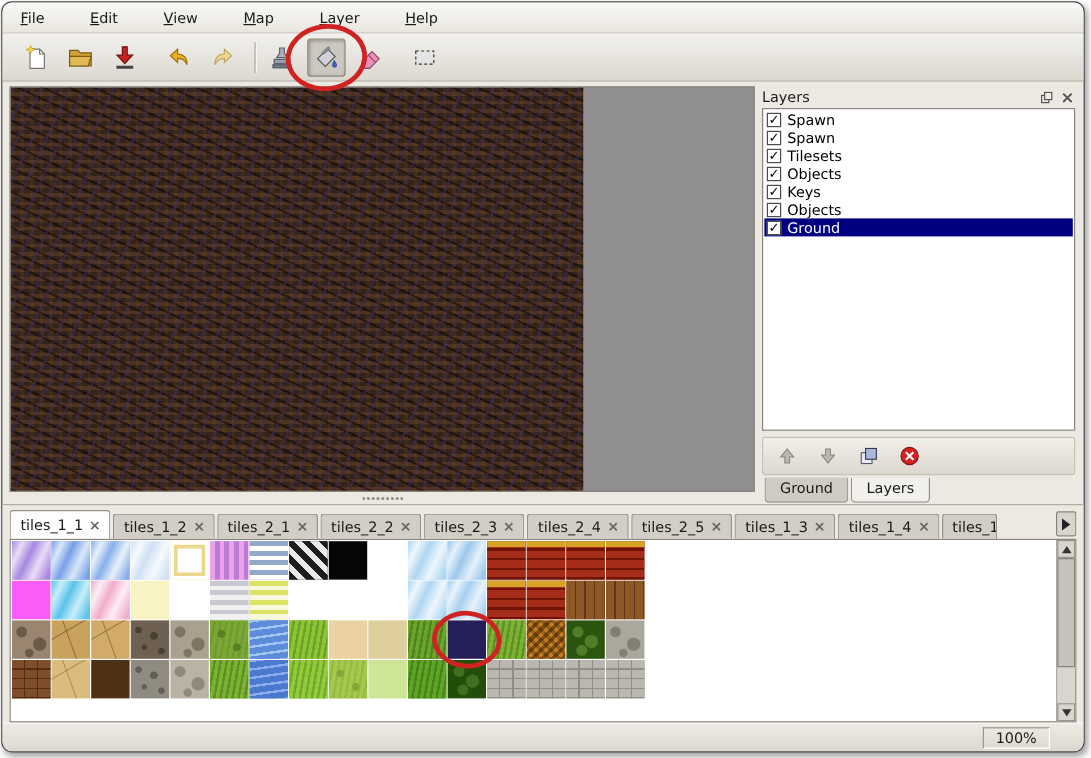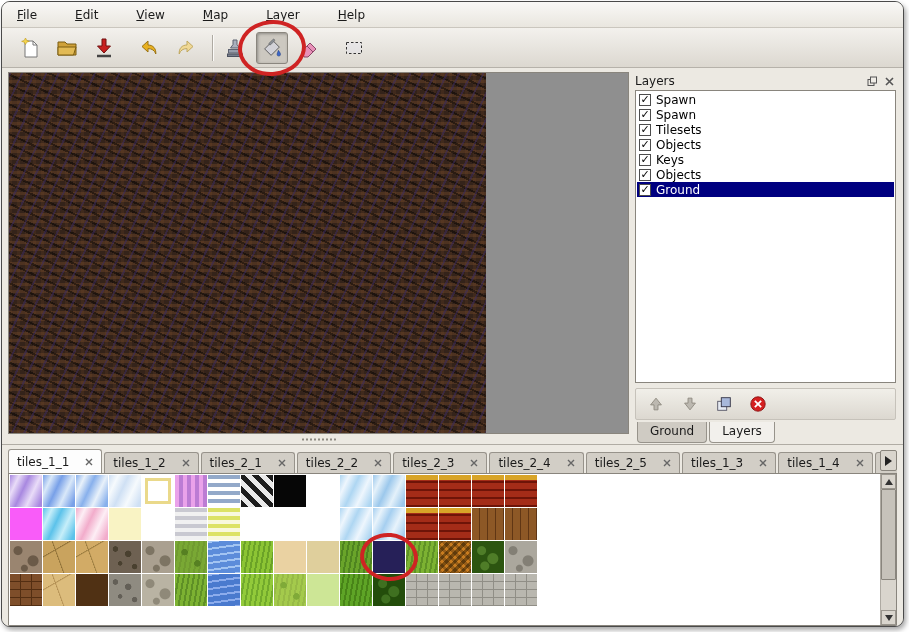--- a/index.html
+++ b/index.html
@@ -103,21 +103,21 @@
   .dock-tabs { height:24px; flex:none; display:flex; gap:2px; padding:2px 0 0 2px; }
   .dock-tab { font-size:12px; padding:2px 12px 0; height:21px; color:#1a1a1a;
     background:#cfcbc3; border:1px solid #97938b; border-top:none; border-radius:0 0 4px 4px; }
   .dock-tab.active { background:#f2f0ec; }
 
   
   .tilesets-panel { height:182px; flex:none; display:flex; flex-direction:column;
     border-top:1px solid #b0aca4; padding:2px 6px 0; background:#ece9e2; }
   .ts-tabs { height:26px; flex:none; display:flex; align-items:flex-end; position:relative;
     padding-right:20px; overflow:hidden; }
-  .ts-tab { flex:none; display:flex; align-items:center; gap:16px; height:21px; padding:8px 8px;
+  .ts-tab { flex:none; display:flex; align-items:center; gap:6px; height:21px; padding:8px 8px;
     font-size:12px; color:#1a1a1a; background:#d2cec6; border:1px solid #97938b; border-bottom:none;
     border-radius:3px 3px 0 0; margin-right:2px; white-space:nowrap; }
   .ts-tab.active { background:#fdfdfd; height:24px; position:relative; z-index:2; }
   .ts-tab.truncated { max-width:46px; overflow:hidden; }
   .ts-tab svg { width:8px; height:8px; flex:none; }
   .scroll-btn { position:absolute; right:0; bottom:2px; width:17px; height:21px;
     background:#d9d5cd; border:1px solid #89857d; border-radius:2px;
     display:flex; align-items:center; justify-content:center; }
   .tri-right { width:0; height:0; border-top:5px solid rgba(0,0,0,0); border-bottom:5px solid rgba(0,0,0,0); border-left:7px solid #222; }
   .tri-up { width:0; height:0; border-left:4px solid rgba(0,0,0,0); border-right:4px solid rgba(0,0,0,0); border-bottom:6px solid #333; }
@@ -478,13 +478,16 @@
         <div class="strack">
           <div class="sthumb"></div>
         </div>
         <span class="sbtn">
             <span class="tri-down"></span>
           </span>
       </div>
     </div>
   </div>
 
+  <div class="statusbar">
+    <span class="zoom-cell">100%</span>
+  </div>
 </div>
 
 </body></html>

